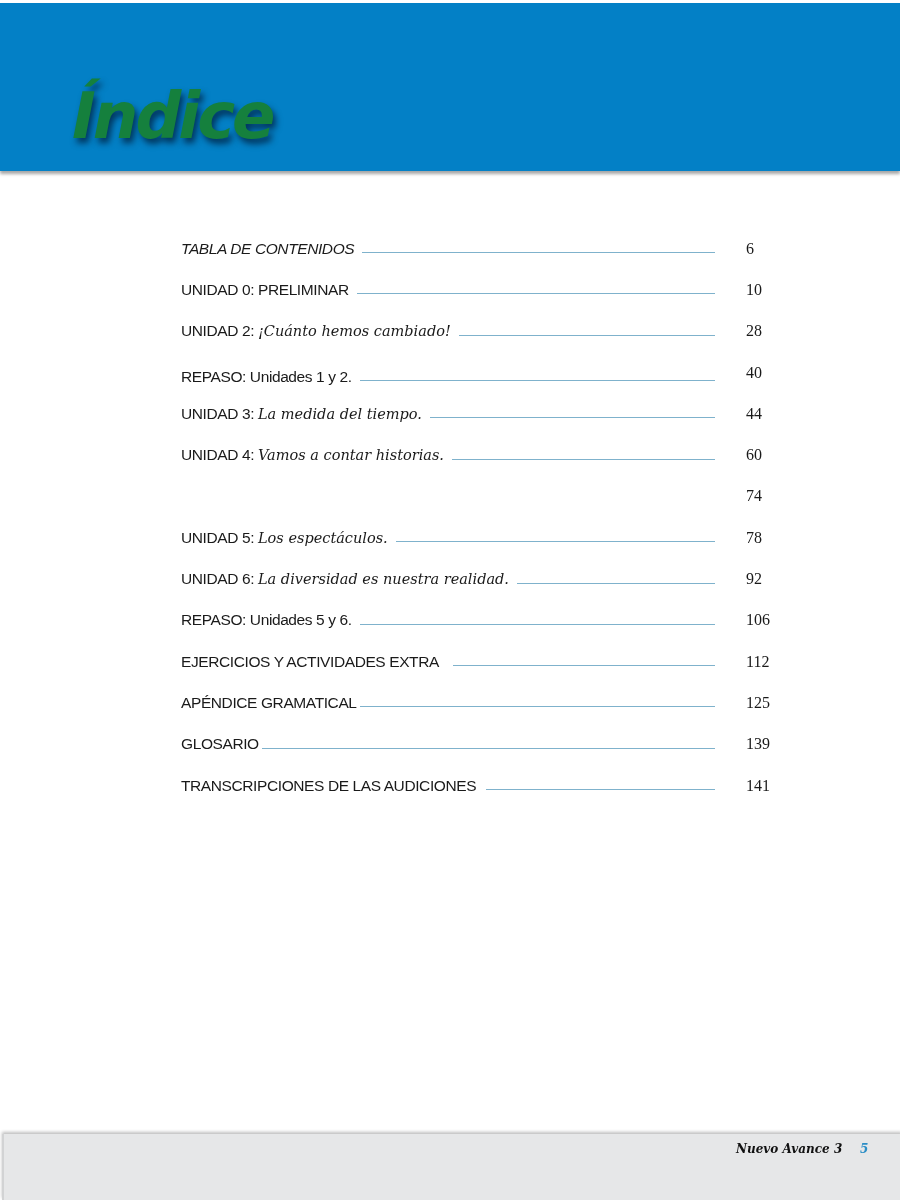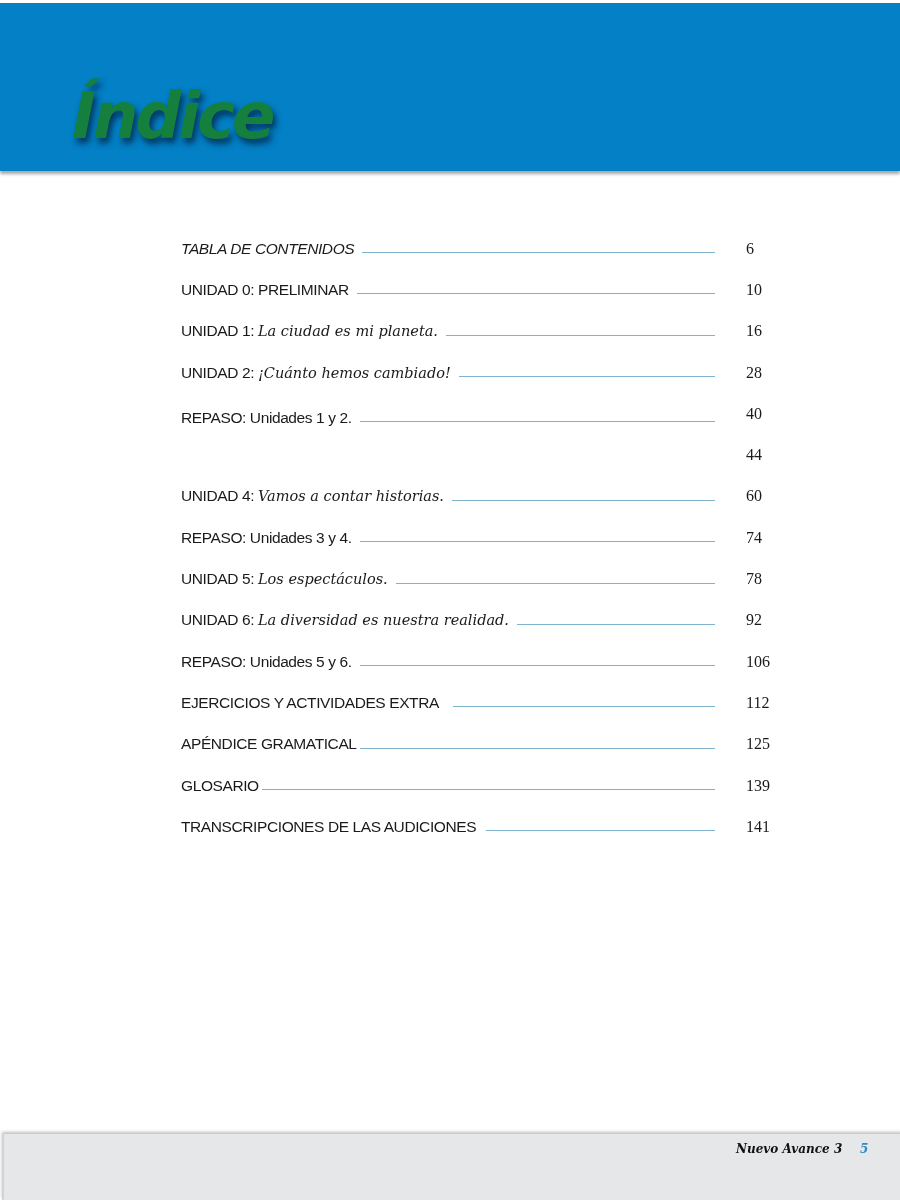--- a/index.html
+++ b/index.html
@@ -137,55 +137,48 @@
     <span class="toc-page">6</span>
   </div>
   <div class="toc-row">
     <div class="toc-line-end" style="display:flex;align-items:center;">
       <span class="toc-label"><span>UNIDAD 0: PRELIMINAR</span><span class="it"></span></span>
       <span class="toc-leader"></span>
     </div>
     <span class="toc-page">10</span>
   </div>
   <div class="toc-row">
-    <div class="toc-line-end" style="display:flex;align-items:center;">
-      <span class="toc-label"><span>UNIDAD 1: </span><span class="it">La ciudad es mi planeta.</span></span>
-      <span class="toc-leader"></span>
-    </div>
-    <span class="toc-page">16</span>
-  </div>
-  <div class="toc-row">
     <div class="toc-line-end" style="display:flex;align-items:flex-end;">
       <span class="toc-label"><span>UNIDAD 2: </span><span class="it">¡Cuánto hemos cambiado!</span></span>
       <span class="toc-leader"></span>
     </div>
     <span class="toc-page">28</span>
   </div>
   <div class="toc-row">
     <div class="toc-line-end" style="display:flex;align-items:center;margin-top:8px;">
       <span class="toc-label"><span>REPASO: Unidades 1 y 2.</span><span class="it"></span></span>
       <span class="toc-leader"></span>
     </div>
     <span class="toc-page">40</span>
   </div>
   <div class="toc-row">
+    <div class="toc-line-end" style="display:flex;align-items:center;">
+      <span class="toc-label"><span>UNIDAD 3: </span><span class="it">La medida del tiempo.</span></span>
+      <span class="toc-leader"></span>
+    </div>
     <span class="toc-page">44</span>
   </div>
   <div class="toc-row">
     <div class="toc-line-end" style="display:flex;align-items:center;">
       <span class="toc-label"><span>UNIDAD 4: </span><span class="it">Vamos a contar historias.</span></span>
       <span class="toc-leader"></span>
     </div>
     <span class="toc-page">60</span>
   </div>
   <div class="toc-row">
-    <div class="toc-line-end" style="display:flex;align-items:center;">
-      <span class="toc-label"><span>REPASO: Unidades 3 y 4.</span><span class="it"></span></span>
-      <span class="toc-leader"></span>
-    </div>
     <span class="toc-page">74</span>
   </div>
   <div class="toc-row">
     <div class="toc-line-end" style="display:flex;align-items:center;">
       <span class="toc-label"><span>UNIDAD 5: </span><span class="it">Los espectáculos.</span></span>
       <span class="toc-leader"></span>
     </div>
     <span class="toc-page">78</span>
   </div>
   <div class="toc-row">

